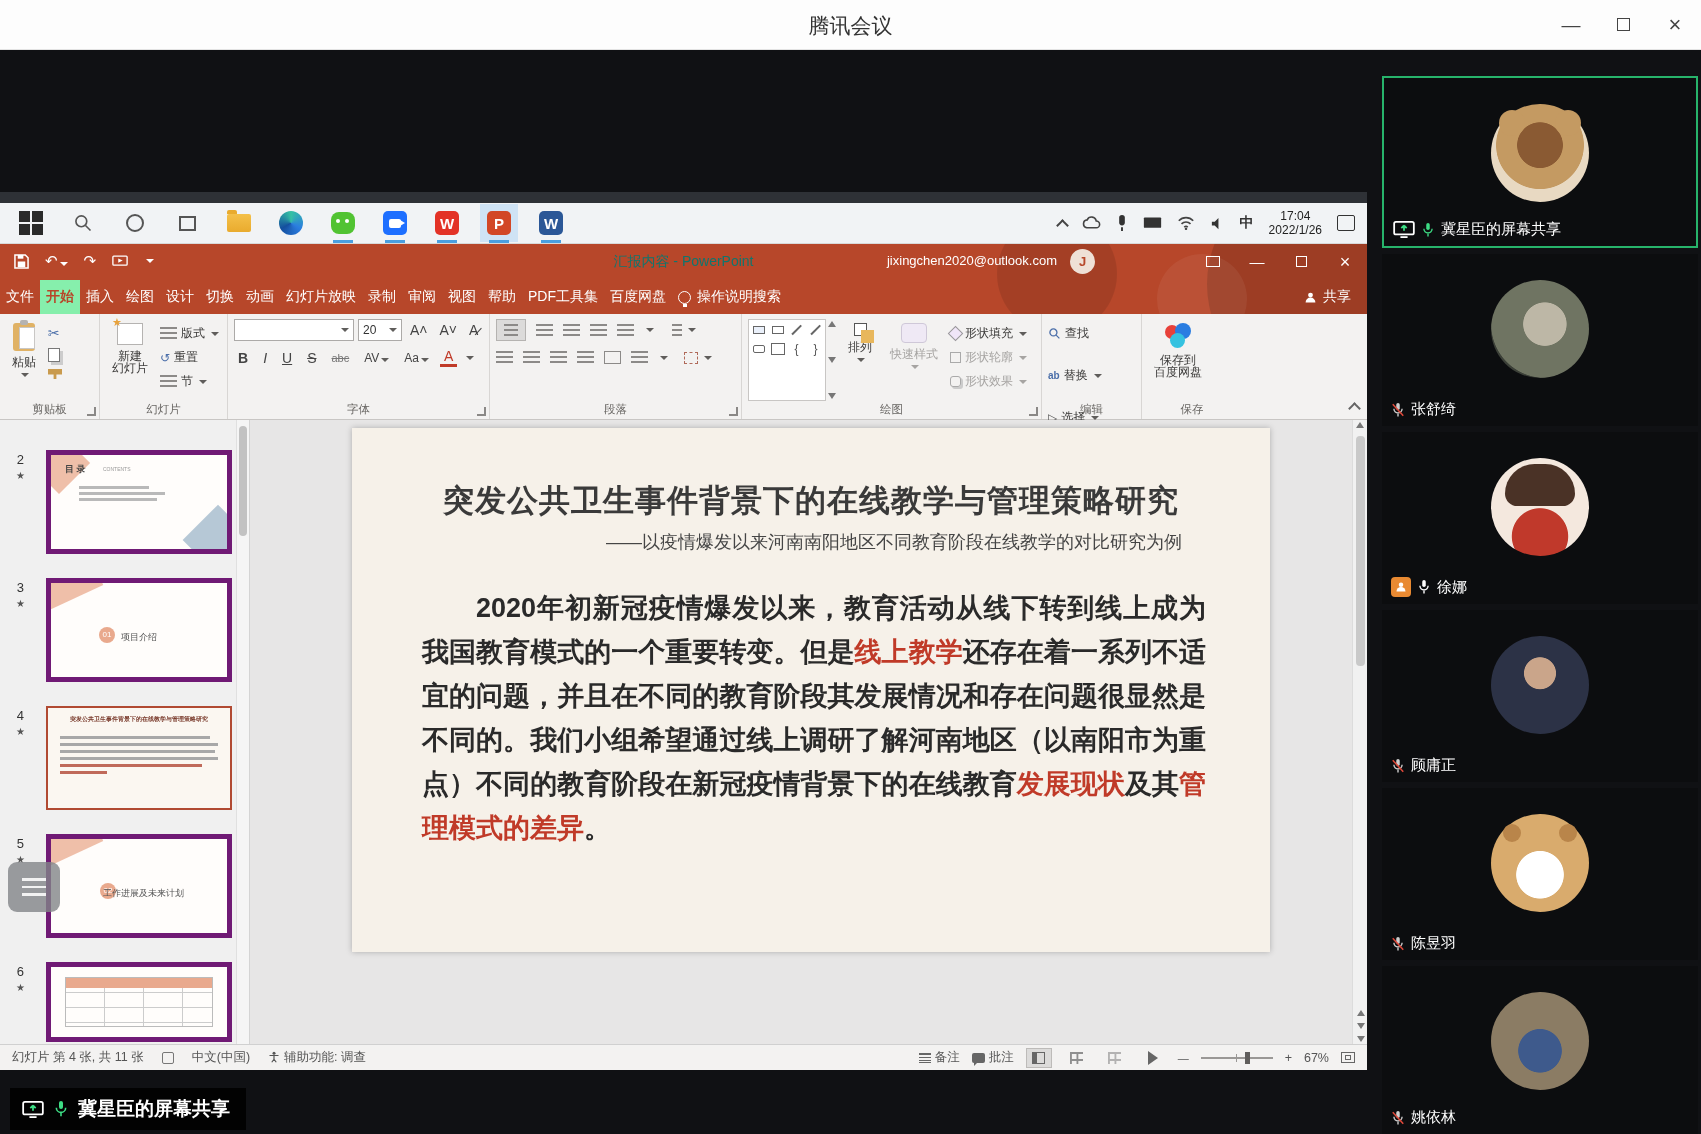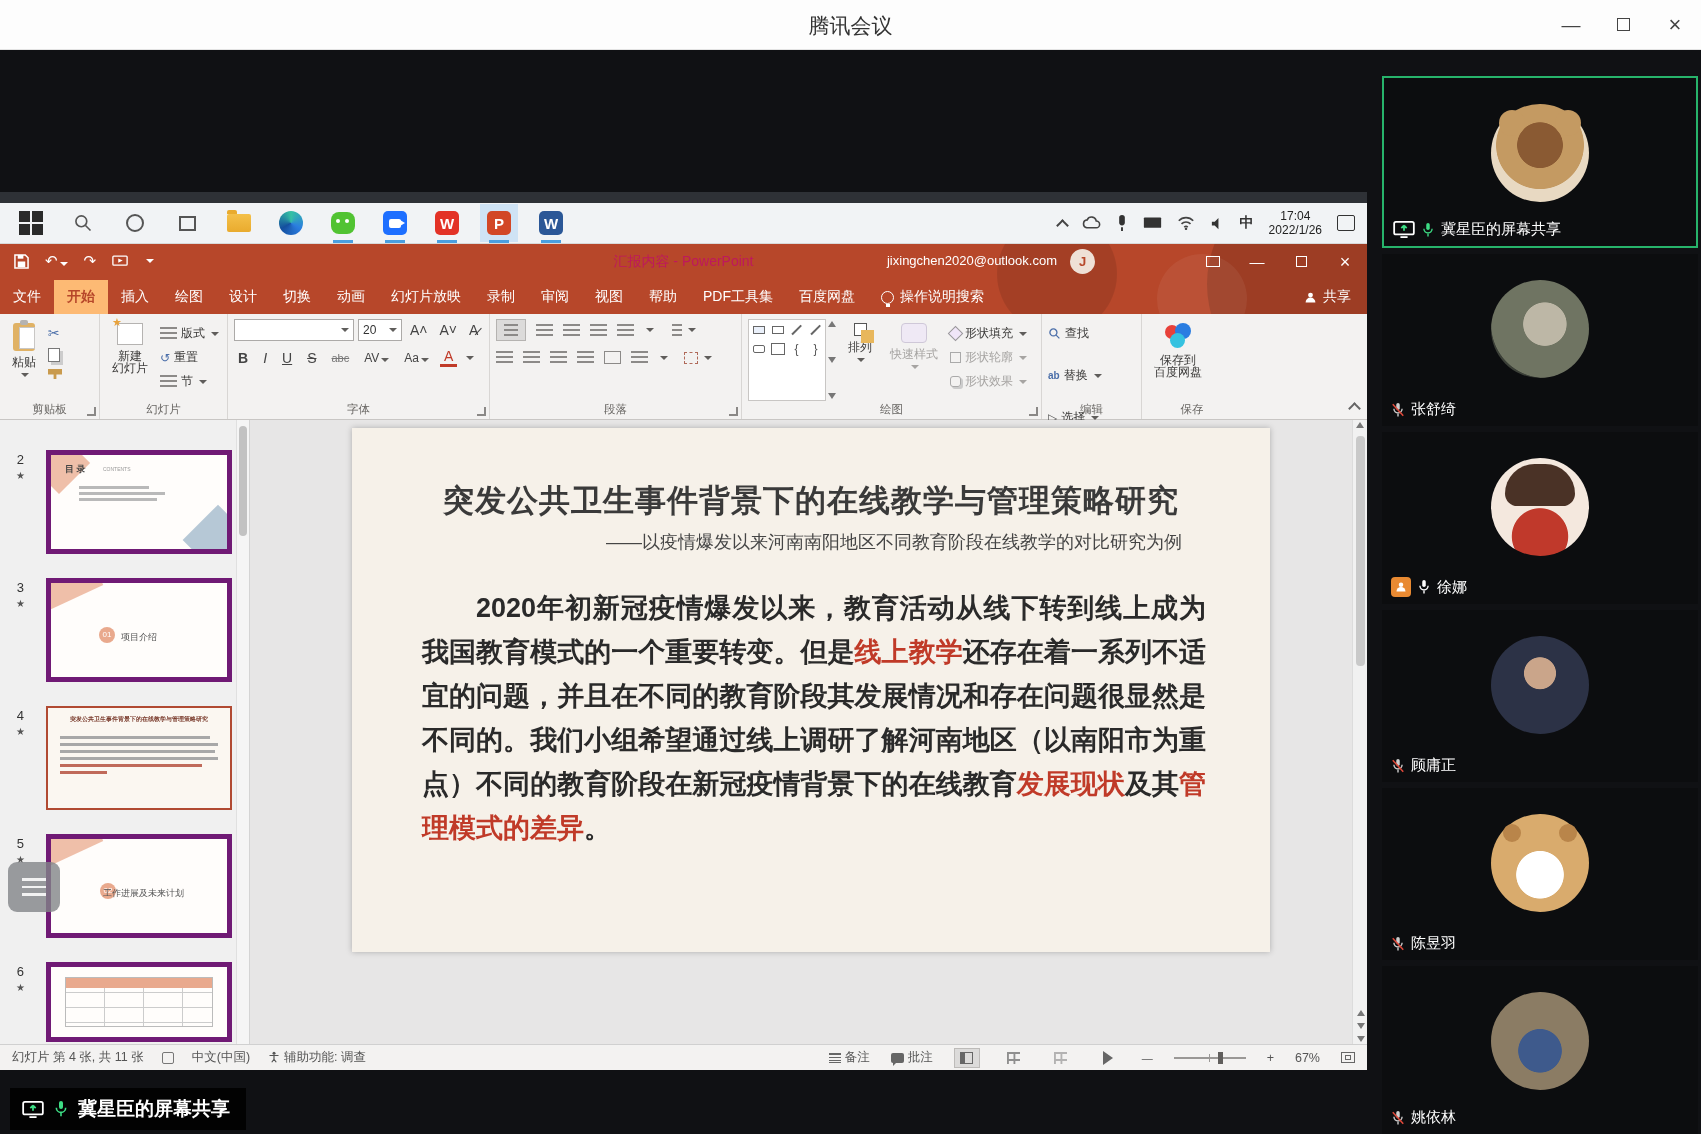--- a/index.html
+++ b/index.html
@@ -42,29 +42,29 @@
   .clock{font-size:12px;color:#222;text-align:center;line-height:14px;}
   .action{width:18px;height:16px;border:1.6px solid #333;border-radius:2px;}
   .trayic{color:#333;}
 
   
   #ppt{left:0;top:194px;width:1367px;height:826px;background:#f3f2f1;}
   #ppt-head{position:absolute;left:0;top:0;width:1367px;height:70px;background:#b7472a;overflow:hidden;}
   .art{position:absolute;border-radius:50%;}
   #ppt-title{position:absolute;left:0;top:0;width:100%;height:36px;color:#fff;}
   .qat{position:absolute;left:14px;top:8px;display:flex;align-items:center;gap:16px;color:#fff;font-size:15px;}
-  .ttl{position:absolute;left:0;right:0;top:9px;text-align:center;font-size:14px;color:#be185d;}
+  .ttl{position:absolute;left:0;right:0;top:9px;text-align:center;font-size:14px;color:#0f766e;}
   .acct{position:absolute;right:310px;top:9px;font-size:13px;color:#fff;}
   .avatarJ{position:absolute;right:272px;top:5px;width:25px;height:25px;border-radius:50%;background:#efe0d6;color:#b7472a;font-size:13px;font-weight:bold;text-align:center;line-height:25px;}
   .pptctl{position:absolute;top:0;height:36px;width:44px;color:#fff;text-align:center;line-height:36px;font-size:15px;}
   .ribopt{display:inline-block;width:14px;height:11px;border:1.5px solid #fff;position:relative;}
   
   #ppt-tabs{position:absolute;left:0;top:36px;width:1367px;height:34px;display:flex;align-items:stretch;color:#fff;font-size:14px;}
-  .tab{padding:0 13px;display:flex;align-items:center;white-space:nowrap;}
-  .tab.active{background:#fdba74;color:#b7472a;font-weight:bold;}
+  .tab{padding:0 6px;display:flex;align-items:center;white-space:nowrap;}
+  .tab.active{background:#86efac;color:#b7472a;font-weight:bold;}
   .bulb{width:13px;height:13px;border:1.6px solid #fff;border-radius:50%;position:relative;margin-right:6px;}
   .bulb::after{content:"";position:absolute;left:3.5px;bottom:-4px;width:4px;height:3px;background:#fff;}
   .tab-share{margin-left:auto;display:flex;align-items:center;gap:6px;padding:0 16px;}
 
   
   #ribbon{position:absolute;left:0;top:70px;width:1367px;height:106px;background:#f3f2f1;border-bottom:1px solid #c8c6c4;display:flex;}
   .grp{position:relative;border-right:1px solid #d8d6d4;padding:5px 6px 18px 6px;display:flex;gap:6px;}
   .grp-label{position:absolute;left:0;right:0;bottom:2px;text-align:center;font-size:11.5px;color:#696764;}
   .launcher{position:absolute;right:3px;bottom:3px;width:9px;height:9px;border-right:2px solid #8a8886;border-bottom:2px solid #8a8886;}
   .bigbtn{display:flex;flex-direction:column;align-items:center;justify-content:flex-start;gap:4px;font-size:12px;color:#3b3a39;padding:4px 6px;text-align:center;line-height:14px;}
@@ -113,21 +113,21 @@
   .escroll{position:absolute;right:0;top:0;bottom:0;width:15px;background:#f1f1f1;border-left:1px solid #dcdcdc;}
   .escroll .up{position:absolute;top:2px;left:3px;}
   .sarrow{width:0;height:0;border-left:4.5px solid transparent;border-right:4.5px solid transparent;}
   .sarrow.u{border-bottom:6px solid #777;}
   .sarrow.d{border-top:6px solid #777;}
   .escroll .th{position:absolute;left:3px;top:16px;width:9px;height:230px;background:#c9c9c9;border-radius:4px;}
   .navbtns{position:absolute;left:0;bottom:2px;width:15px;display:flex;flex-direction:column;align-items:center;gap:7px;}
 
   
   #ppt-status{position:absolute;left:0;top:800px;width:1367px;height:26px;background:#f3f2f1;border-top:1px solid #d0d0d0;display:flex;align-items:center;font-size:12.5px;color:#555;padding:0 12px;gap:18px;}
-  .stR{margin-left:auto;display:flex;align-items:center;gap:21px;}
+  .stR{margin-left:auto;display:flex;align-items:center;gap:12px;}
   .viewbtn{width:26px;height:20px;display:flex;align-items:center;justify-content:center;color:#666;}
   .viewbtn.active{background:#dcdbda;border:1px solid #bdbbb9;}
   .vnorm{width:13px;height:12px;border:1.3px solid #666;position:relative;}
   .vnorm::before{content:"";position:absolute;left:0;top:0;bottom:0;width:4px;background:#666;}
   .vgrid{width:13px;height:12px;background:linear-gradient(#666 2px,transparent 2px) 0 0/6.5px 7px repeat,linear-gradient(90deg,#666 2px,transparent 2px) 0 0/6.5px 7px repeat;opacity:.7;}
   .vshow{width:0;height:0;border-left:7px solid transparent;border-right:7px solid transparent;border-bottom:10px solid #666;transform:rotate(90deg);}
   .ztrack{width:72px;height:2px;background:#9a9896;position:relative;}
   .ztrack .notch{position:absolute;left:35px;top:-3px;width:1.6px;height:8px;background:#9a9896;}
   .ztrack .zthumb{position:absolute;left:44px;top:-5px;width:5px;height:12px;background:#605e5c;}
   .bubble{width:13px;height:10px;background:#666;border-radius:2px;position:relative;margin-right:4px;}

